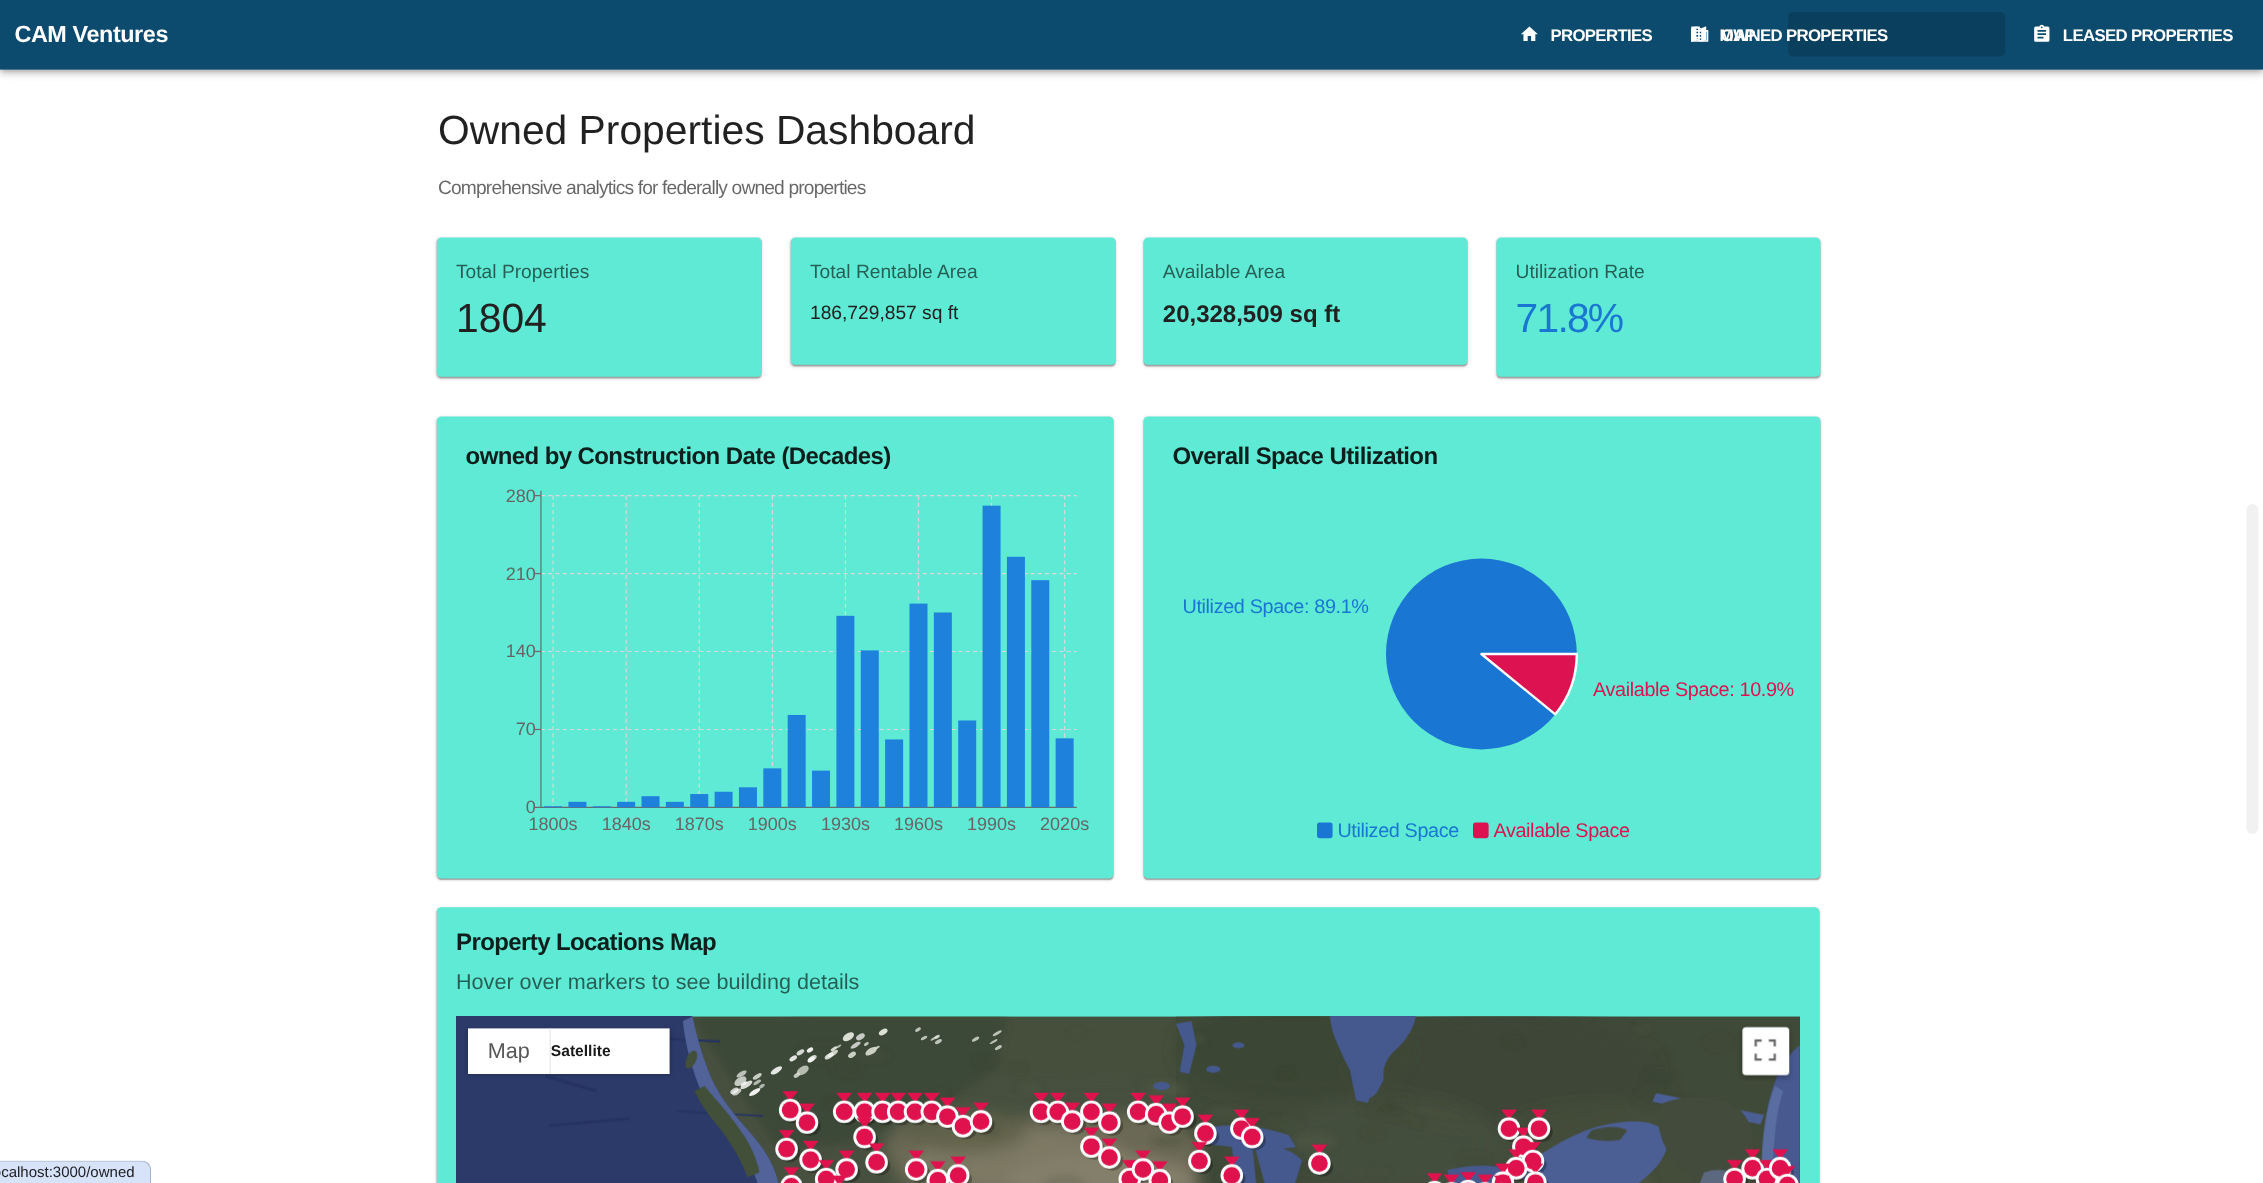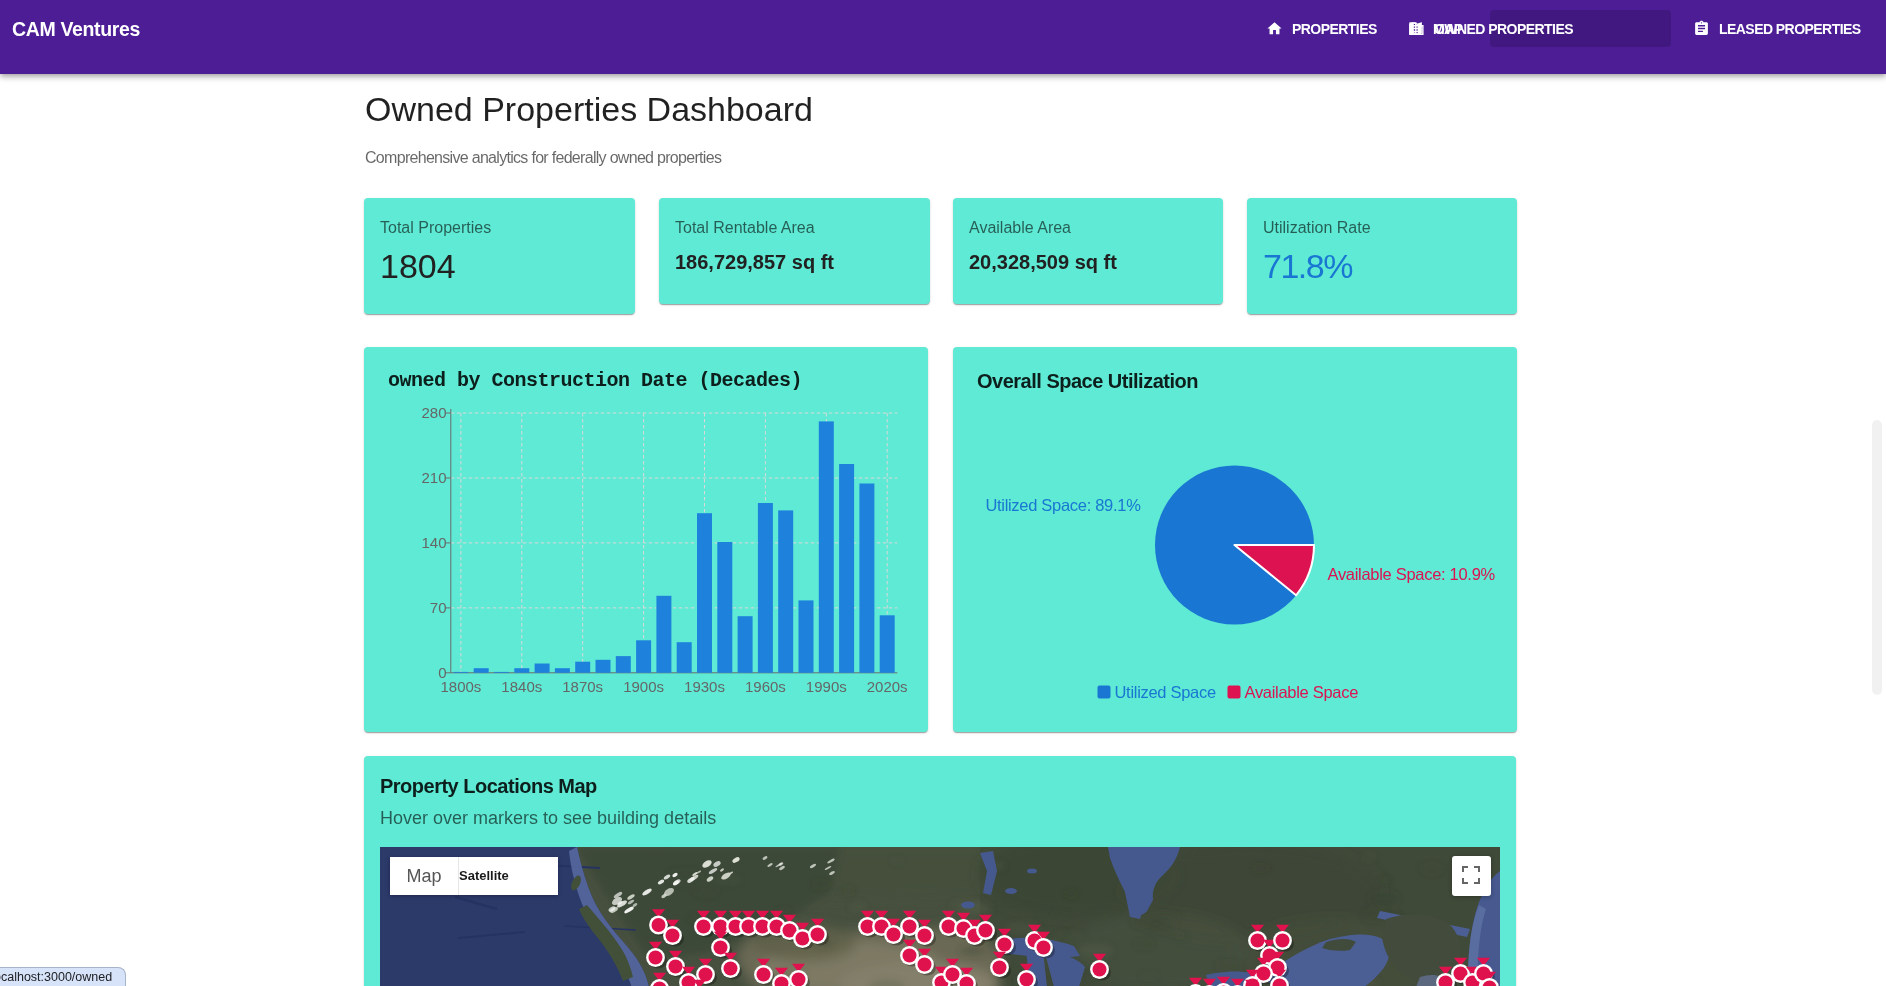--- a/index.html
+++ b/index.html
@@ -1,18 +1,18 @@
 <!DOCTYPE html>
 <html><head>
 <meta charset="utf-8">
 <style>
 * { margin:0; padding:0; box-sizing:border-box; }
 html,body { width:1886px; height:986px; overflow:hidden; background:#fff;
   font-family:"Liberation Sans", sans-serif; }
-#navbar { position:absolute; left:0; top:0; width:1886px; height:74px; background:#4c1d95;
+#navbar { position:absolute; left:0; top:0; width:1886px; height:58px; background:#0c4a6e;
   box-shadow:0 2px 4px -1px rgba(0,0,0,.2), 0 4px 5px 0 rgba(0,0,0,.14), 0 1px 10px 0 rgba(0,0,0,.12);text-decoration:underline; }
 #brand { position:absolute; left:12px; top:0; height:58px; line-height:58px; color:#fff;
   font-size:19.5px; font-weight:700; letter-spacing:-0.35px; }
 .navbtn { position:absolute; top:10px; height:37px; display:flex; align-items:center; color:#fff; }
 .navbtn svg { display:block; }
 .navbtn .t { font-size:14px; font-weight:700; letter-spacing:-0.55px; margin-left:9px; }
 #btn-owned-bg { position:absolute; left:1490px; top:10px; width:181px; height:37px;
   background:rgba(0,0,0,.14); border-radius:4px; }
 .card { position:absolute; background:#5eead4; border-radius:4px;
   box-shadow:0 2px 1px -1px rgba(0,0,0,.2), 0 1px 1px 0 rgba(0,0,0,.14), 0 1px 3px 0 rgba(0,0,0,.12); }
@@ -57,32 +57,32 @@
 </div>
 <h1 id="title">Owned Properties Dashboard</h1>
 <div id="subtitle">Comprehensive analytics for federally owned properties</div>
 
 <div class="card" style="left:364px; top:198px; width:271px; height:116px;">
   <div class="statlabel">Total Properties</div>
   <div class="statval" style="font-size:34px; line-height:42px;">1804</div>
 </div>
 <div class="card" style="left:659px; top:198px; width:271px; height:106px;">
   <div class="statlabel">Total Rentable Area</div>
-  <div class="statval" style="font-size:20px; font-weight:700; line-height:32px; top:48px;">186,729,857 sq ft</div>
+  <div class="statval" style="font-size:16px; font-weight:400; line-height:32px; top:48px;">186,729,857 sq ft</div>
 </div>
 <div class="card" style="left:953px; top:198px; width:270px; height:106px;">
   <div class="statlabel">Available Area</div>
   <div class="statval" style="font-size:20px; font-weight:700; line-height:32px; top:48px;">20,328,509 sq ft</div>
 </div>
 <div class="card" style="left:1247px; top:198px; width:270px; height:116px;">
   <div class="statlabel">Utilization Rate</div>
   <div class="statval" style="font-size:34px; line-height:42px; top:47px; color:#1976d2; letter-spacing:-1.5px;">71.8%</div>
 </div>
 <div class="card" style="left:364px; top:347px; width:564px; height:385px;">
-  <div class="cardtitle" style="left:24px; top:18px;font-family:Liberation Mono, monospace;">owned by Construction Date (Decades)</div>
+  <div class="cardtitle" style="left:24px; top:18px;">owned by Construction Date (Decades)</div>
   <svg width="564" height="385" viewBox="0 0 564 385" style="position:absolute;left:0;top:0;">
 <line x1="96.9" y1="66.0" x2="96.9" y2="325.8" stroke="#d9d9d9" stroke-width="1" stroke-dasharray="3.5,2.5"></line>
 <line x1="157.8" y1="66.0" x2="157.8" y2="325.8" stroke="#d9d9d9" stroke-width="1" stroke-dasharray="3.5,2.5"></line>
 <line x1="218.7" y1="66.0" x2="218.7" y2="325.8" stroke="#d9d9d9" stroke-width="1" stroke-dasharray="3.5,2.5"></line>
 <line x1="279.6" y1="66.0" x2="279.6" y2="325.8" stroke="#d9d9d9" stroke-width="1" stroke-dasharray="3.5,2.5"></line>
 <line x1="340.5" y1="66.0" x2="340.5" y2="325.8" stroke="#d9d9d9" stroke-width="1" stroke-dasharray="3.5,2.5"></line>
 <line x1="401.4" y1="66.0" x2="401.4" y2="325.8" stroke="#d9d9d9" stroke-width="1" stroke-dasharray="3.5,2.5"></line>
 <line x1="462.3" y1="66.0" x2="462.3" y2="325.8" stroke="#d9d9d9" stroke-width="1" stroke-dasharray="3.5,2.5"></line>
 <line x1="523.2" y1="66.0" x2="523.2" y2="325.8" stroke="#d9d9d9" stroke-width="1" stroke-dasharray="3.5,2.5"></line>
 <line x1="86.8" y1="260.9" x2="533.3" y2="260.9" stroke="#d9d9d9" stroke-width="1" stroke-dasharray="3.5,2.5"></line>

